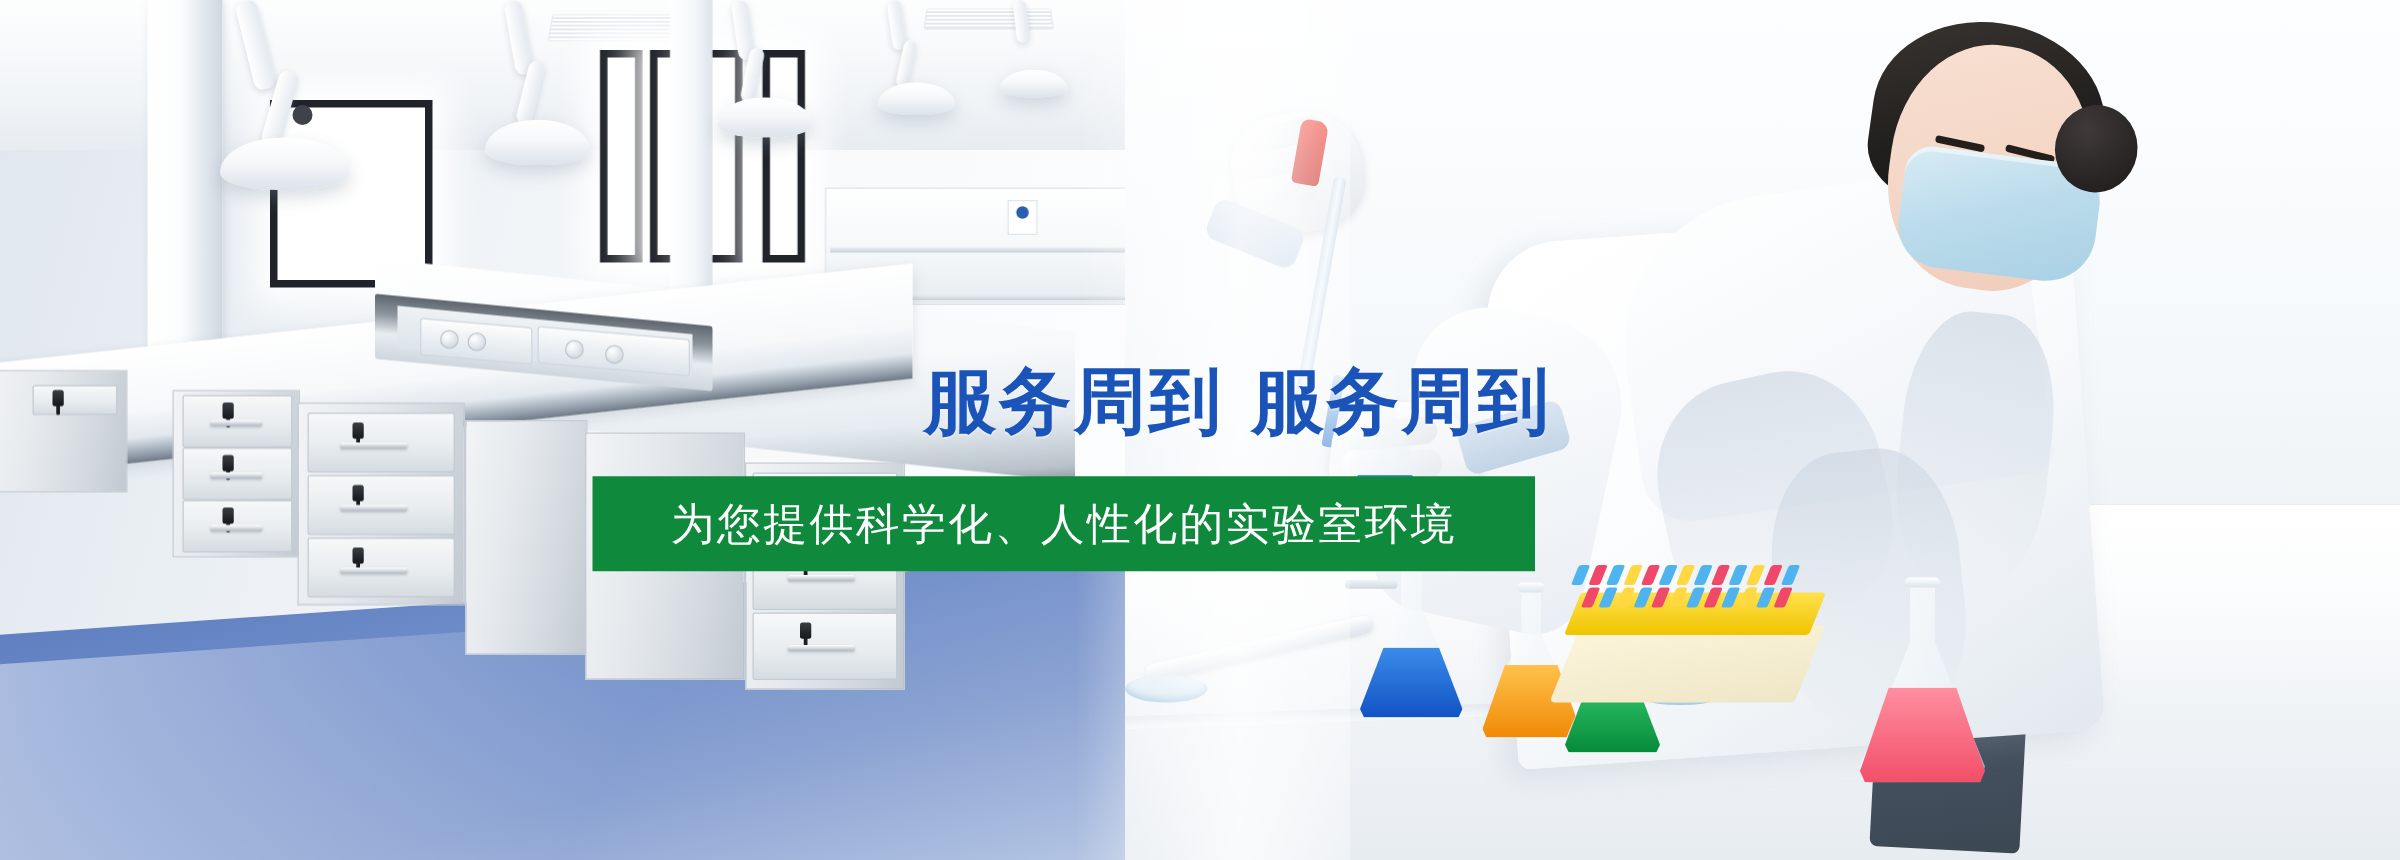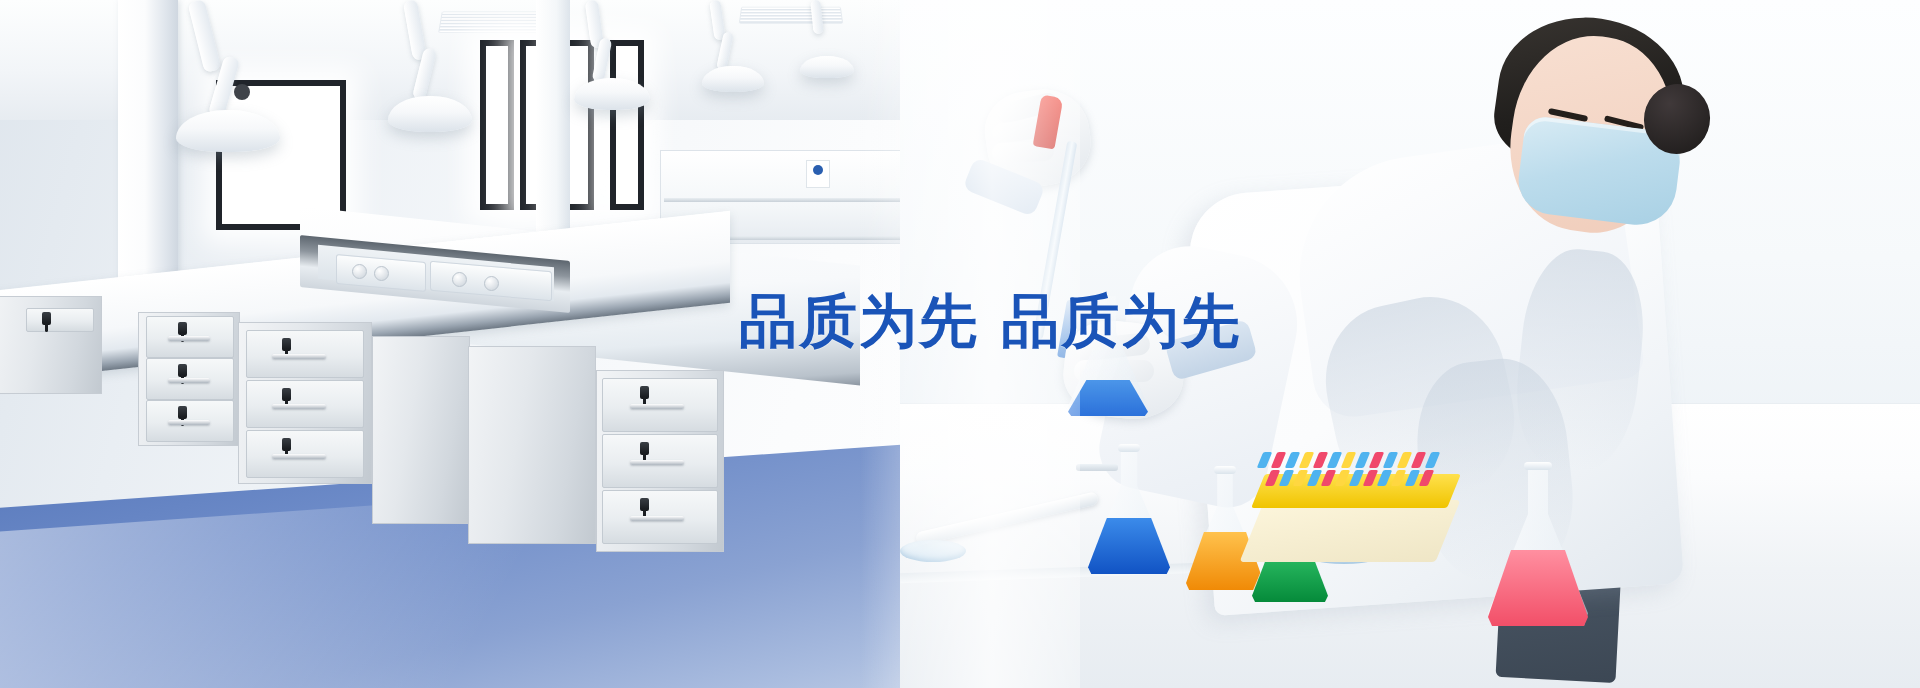--- a/index.html
+++ b/index.html
@@ -544,17 +544,20 @@
       </div>
 
     </div>
 
     <div class="right-soft-fade"></div>
   </div>
 
   <div class="copy">
 
 
-    <div class="headline-cn">品质为先 品质为先</div>
-
+    <div class="headline-cn">服务周到 服务周到</div>
+
+    <div class="subbar">
+      <span class="subbar-text">为您提供科学化、人性化的实验室环境</span>
+    </div>
 
   </div>
 </div>
 
 </body></html>

